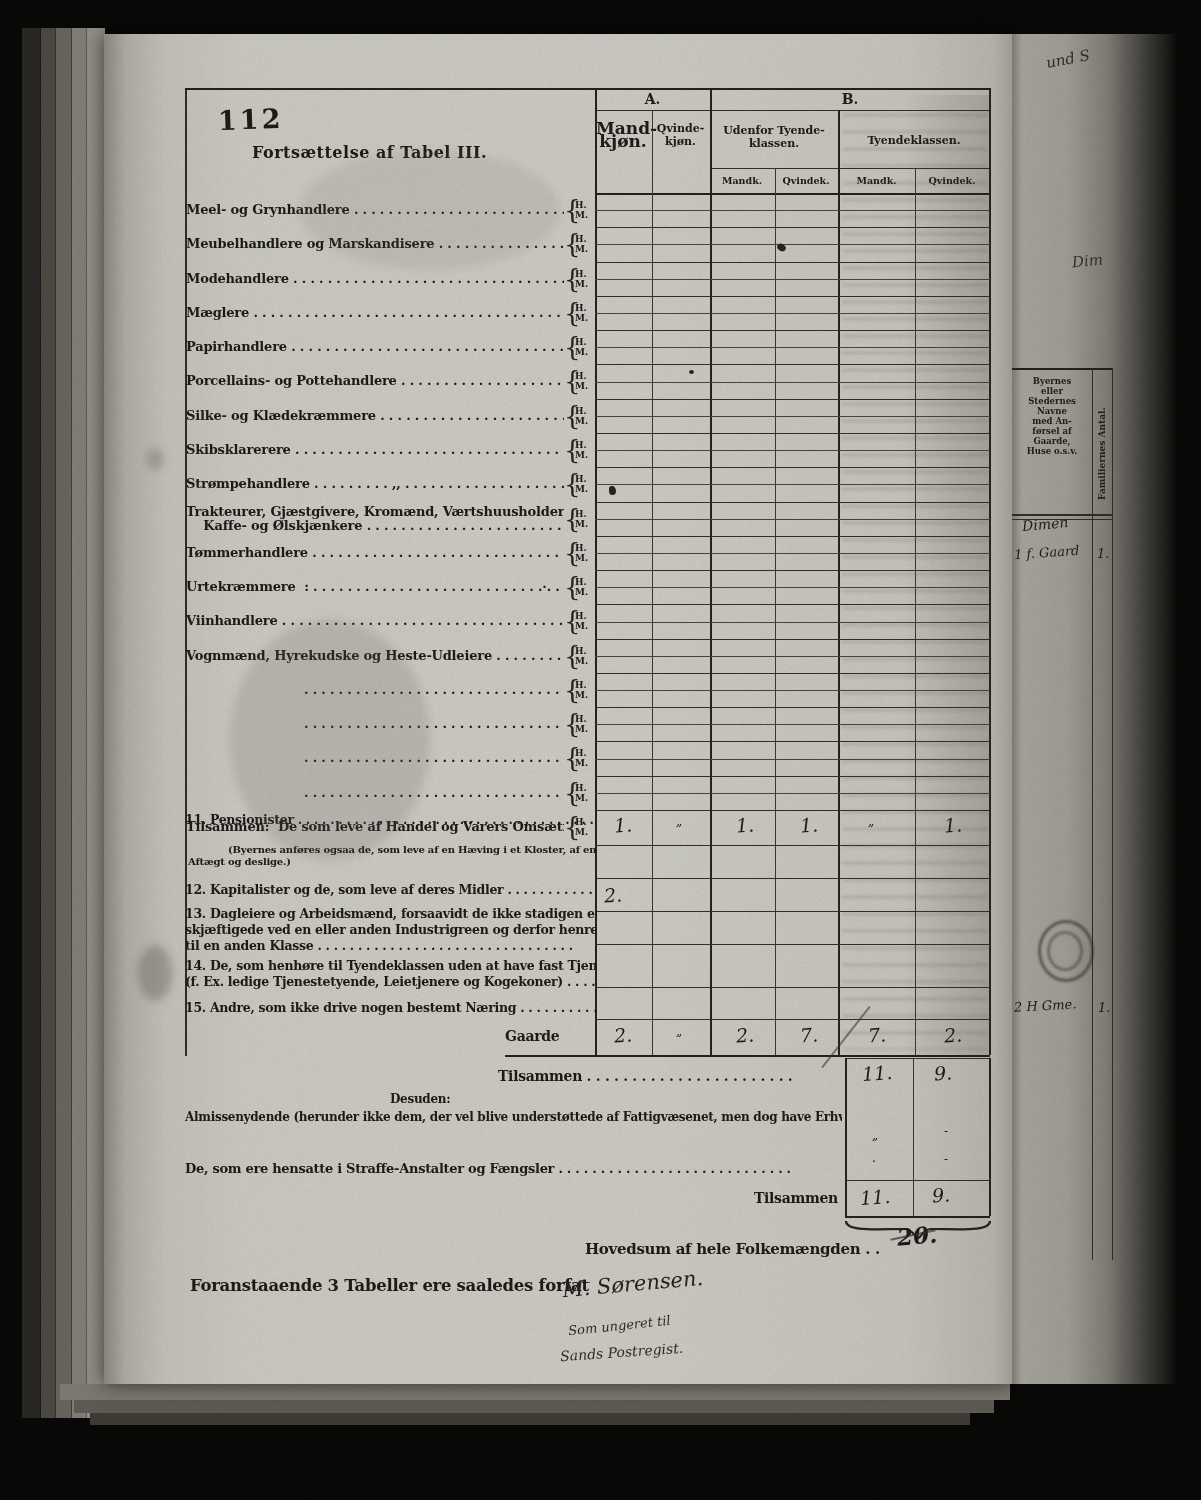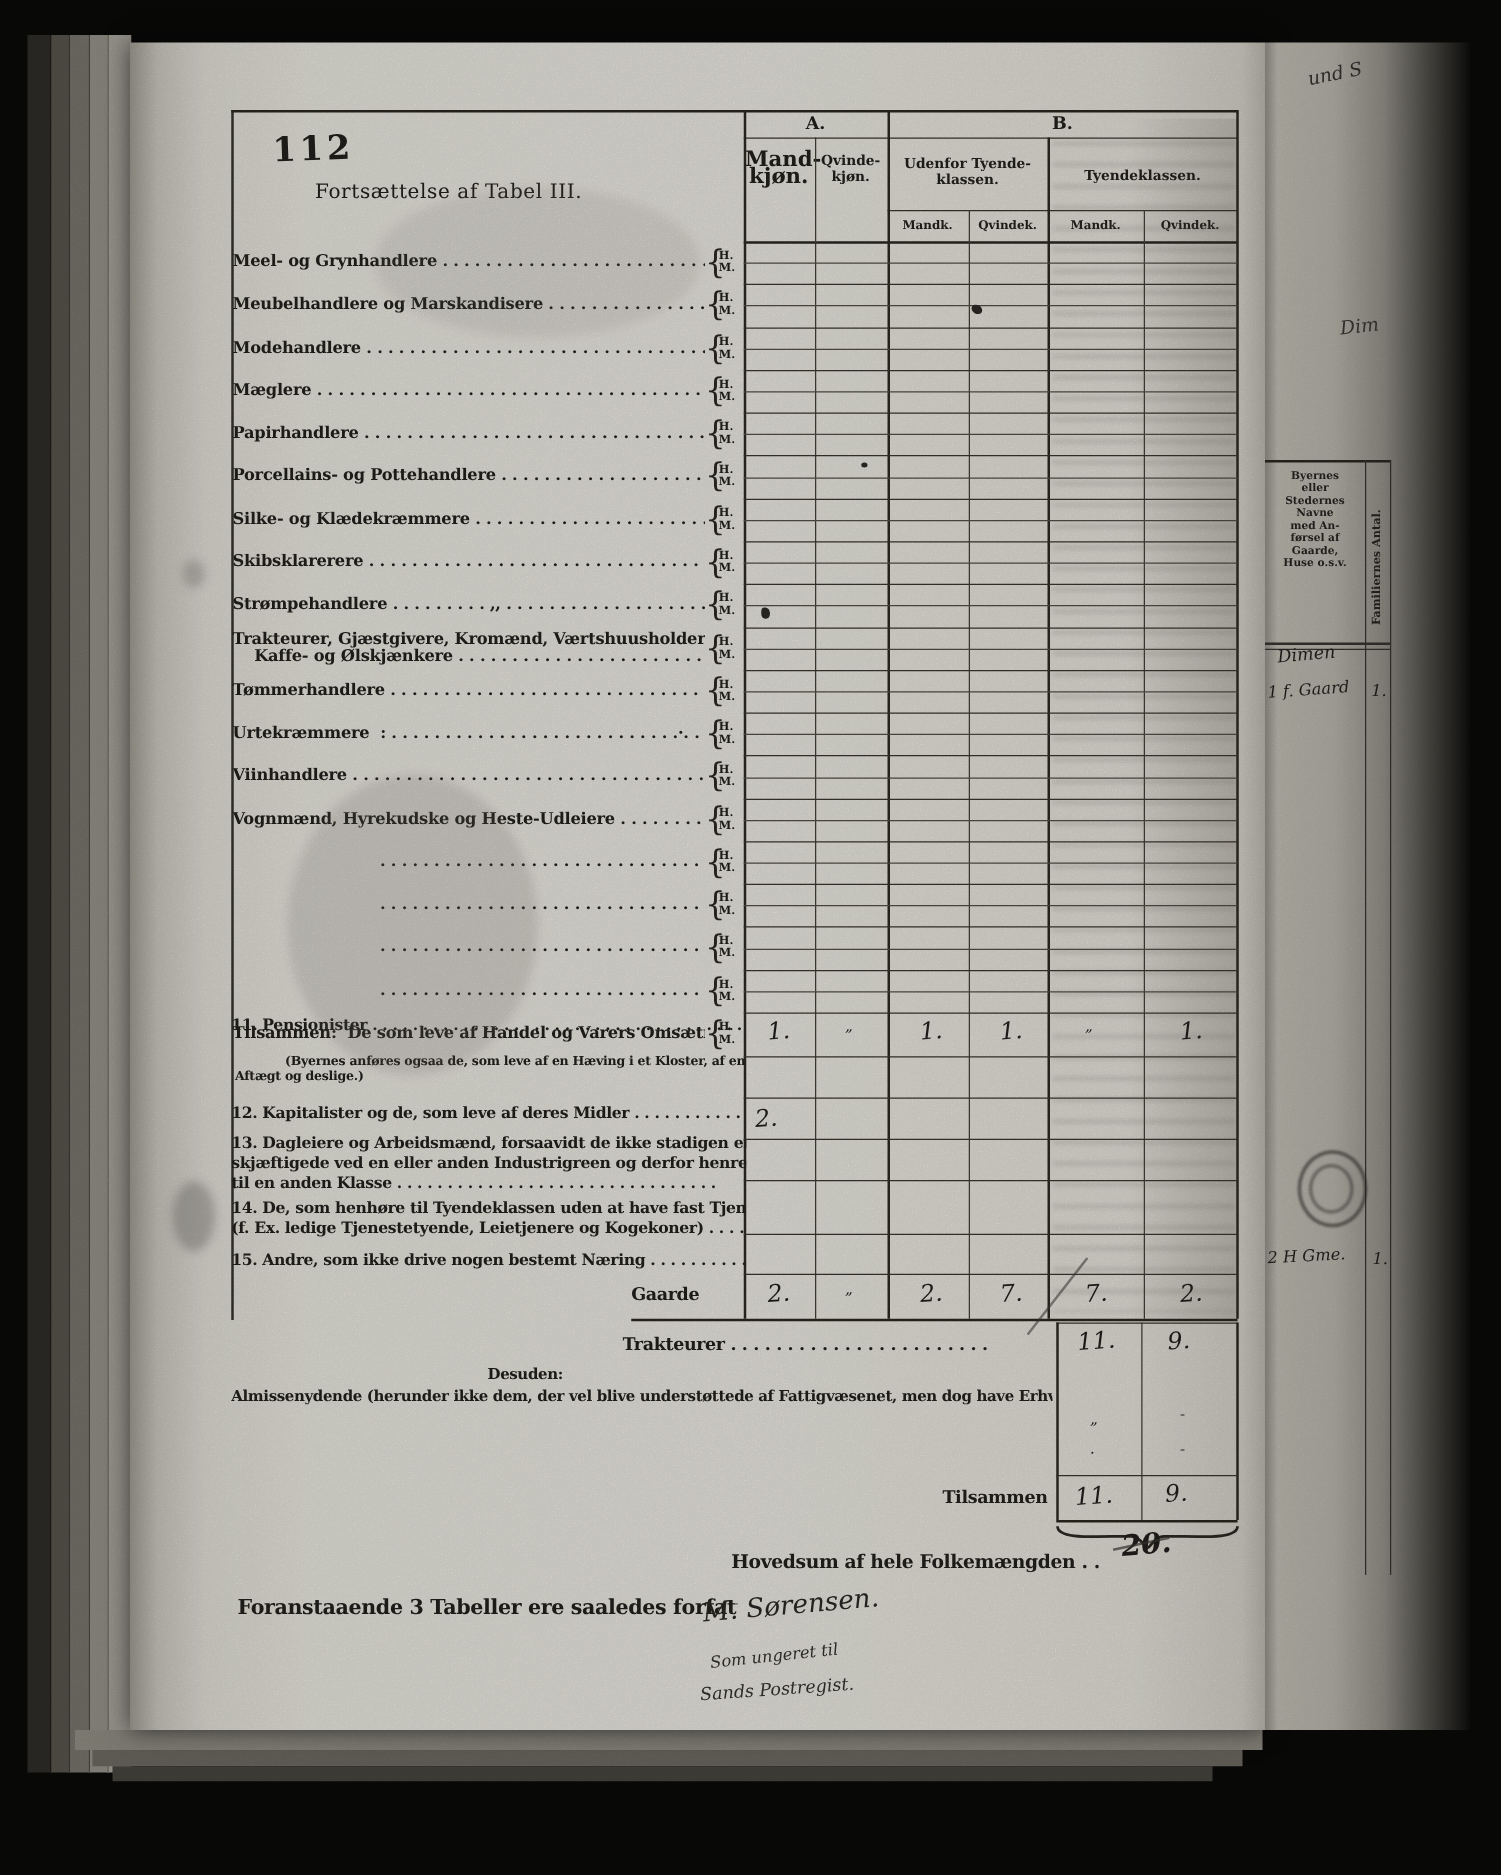--- a/index.html
+++ b/index.html
@@ -19,21 +19,21 @@
   .pstack-b1{position:absolute;left:60px;top:1384px;width:950px;height:16px;background:#8d8a81;}
   .pstack-b2{position:absolute;left:74px;top:1400px;width:920px;height:13px;background:#6a675f;}
   .pstack-b3{position:absolute;left:90px;top:1413px;width:880px;height:12px;background:#45433d;}
   .sliver{position:absolute;left:1012px;top:34px;width:165px;height:1350px;
         background:linear-gradient(90deg,#8e8b83 0,#bab7ae 10px,#b2afa6 55px,#8f8c84 95px,#4e4c47 130px,#161614 160px,#0a0a09 100%);}
   
   .frame-left{position:absolute;left:185px;top:88px;width:2px;height:968px;background:#35322c;}
   .rule{position:absolute;background:#3e3a33;}
   .rule.heavy{background:#29261f;}
   .pgnum{position:absolute;left:218px;top:104px;font-size:27px;font-weight:bold;letter-spacing:3px;transform:rotate(-2deg);}
-  .title{position:absolute;left:252px;top:143px;font-size:16px;font-weight:normal;letter-spacing:.5px;}
+  .title{position:absolute;left:252px;top:143px;font-size:16px;font-weight:bold;letter-spacing:.5px;}
   .hcell{position:absolute;font-weight:bold;text-align:center;white-space:pre-line;line-height:13px;}
   
   #occ-rows{position:absolute;left:186px;top:193px;width:409px;}
   .occ-row{display:flex;align-items:center;height:34.28px;overflow:hidden;}
   .occ-label{flex:1;font-size:13px;font-weight:bold;line-height:14px;white-space:pre;overflow:hidden;letter-spacing:-0.2px;}
   .occ-row.blank .occ-label{padding-left:118px;}
   .occ-brace{font-size:26px;font-weight:normal;width:11px;flex:0 0 auto;color:#2a2722;}
   .occ-hm{flex:0 0 20px;display:flex;flex-direction:column;font-size:9px;font-weight:bold;line-height:10px;font-style:normal;}
   .occ-hm i{font-style:normal;}
   
@@ -371,23 +371,24 @@
       <div class="hw hw-val" style="left: 862px; top: 1062px;">11.</div>
       <div class="hw hw-val" style="left: 934px; top: 1062px;">9.</div>
       <div class="hw hw-dit" style="left: 872px; top: 1128px;">„</div>
       <div class="hw hw-dit" style="left: 944px; top: 1124px;">-</div>
       <div class="hw hw-dit" style="left: 872px; top: 1155px;">·</div>
       <div class="hw hw-dit" style="left: 944px; top: 1152px;">-</div>
       <div class="hw hw-val" style="left: 860px; top: 1186px;">11.</div>
       <div class="hw hw-val" style="left: 932px; top: 1184px;">9.</div>
     </div>
 
-  <div class="small-line" style="left:498px;top:1068px;width:345px;font-size:14px;">Trakteurer . . . . . . . . . . . . . . . . . . . . . . .</div>
+  <div class="small-line" style="left:498px;top:1068px;width:345px;font-size:14px;">Tilsammen . . . . . . . . . . . . . . . . . . . . . . .</div>
   <div class="small-line" style="left:390px;top:1092px;width:120px;font-size:12px;">Desuden:</div>
   <div class="small-line" style="left:185px;top:1110px;width:657px;">Almissenydende (herunder ikke dem, der vel blive understøttede af Fattigvæsenet, men dog have Erhverv, hvoraf</div>
+  <div class="small-line" style="left:185px;top:1161px;width:657px;font-size:13px;">De, som ere hensatte i Straffe-Anstalter og Fængsler . . . . . . . . . . . . . . . . . . . . . . . . . . . .</div>
   <div class="small-line box-label" style="left:742px;top:1190px;width:96px;font-size:14px;text-align:right;">Tilsammen</div>
 
   <div class="hline mid" style="left:845px;top:1058px;width:145px;"></div>
   <div class="vline heavy" style="left:845px;top:1058px;height:158px;"></div>
   <div class="vline" style="left:913px;top:1058px;height:158px;"></div>
   <div class="vline heavy" style="left:989px;top:1058px;height:158px;"></div>
   <div class="hline mid" style="left:845px;top:1180px;width:145px;"></div>
   <div class="hline heavy" style="left:845px;top:1216px;width:145px;"></div>
 
   <svg class="abs" style="left:843px;top:1218px;" width="150" height="24">

